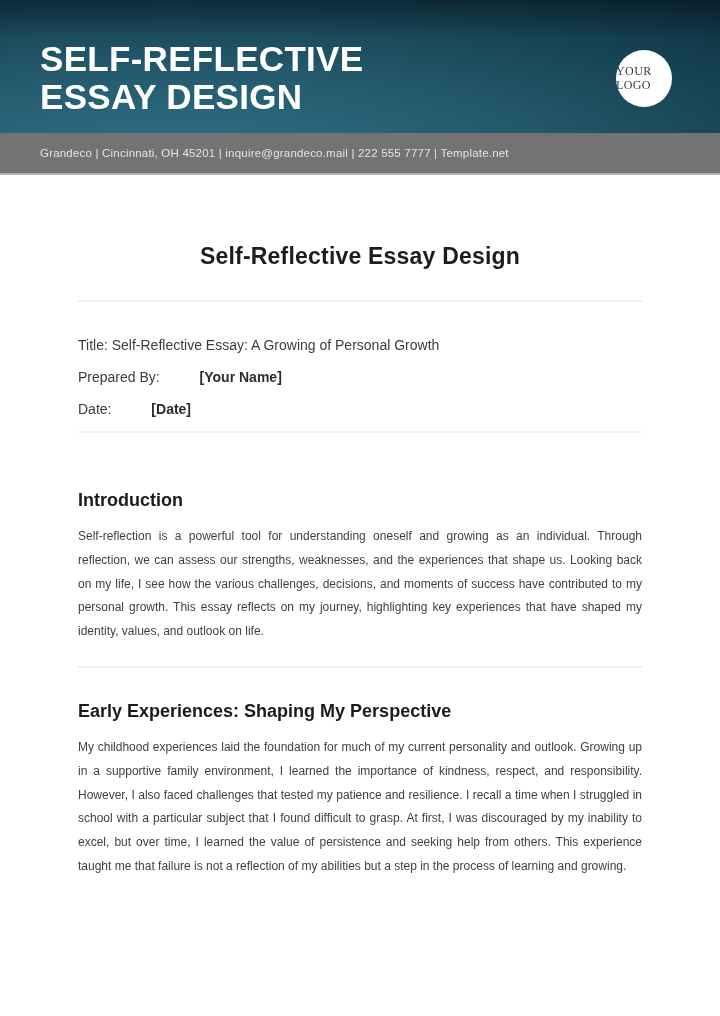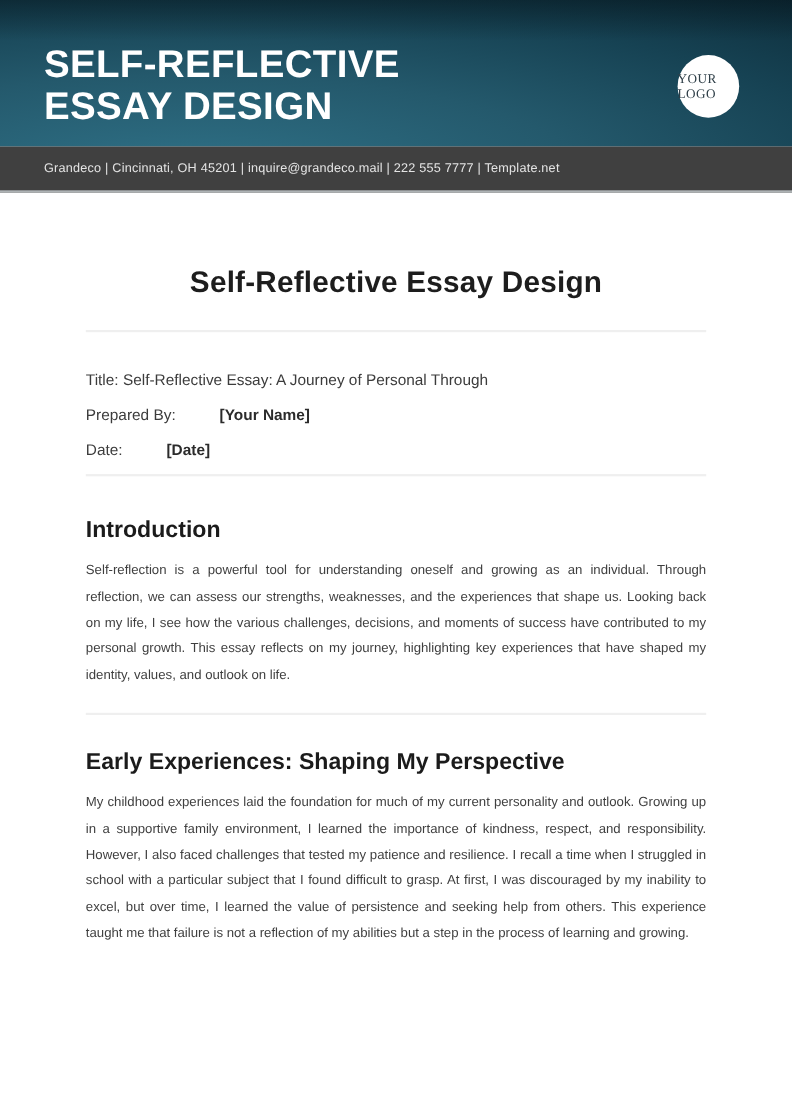--- a/index.html
+++ b/index.html
@@ -31,46 +31,46 @@
     width: 56px; height: 57px;
     background: #ffffff; border-radius: 50%;
     display: flex; flex-direction: column; justify-content: center;
     font-family: "Liberation Serif", serif;
     font-size: 12px; line-height: 13.5px; letter-spacing: 0.4px;
     color: #2e3e47;
   }
 
   
   .contact-bar {
-    height: 40px; background: #404040;
+    height: 40px; background: #737373;
     display: flex; align-items: center;
     padding: 0 40px;
     color: #e4e4e4; font-size: 11.5px; letter-spacing: 0.2px;
     border-bottom: 2px solid #aeb3b5;
   }
 
   
   .content { padding: 0 78px; }
   .doc-title {
     margin: 66px 0 0; text-align: center;
-    font-size: 27px; font-weight: 700; color: #1d1d1d; letter-spacing: 0.2px;
+    font-size: 23px; font-weight: 700; color: #1d1d1d; letter-spacing: 0.2px;
     line-height: 30px;
   }
   .rule { border: none; border-top: 2px solid #efefef; margin: 0; }
   .rule-title { margin-top: 29px; }
   .rule-meta  { margin-top: 12px; }
   .rule-sec   { margin-top: 22px; }
 
   .meta { margin-top: 33px; }
   .meta-line { margin: 0 0 12px; font-size: 14px; line-height: 20px; color: #3c3c3c; }
   .meta-line strong { font-weight: 700; color: #2b2b2b; padding-left: 36px; }
 
   .doc-section h2 {
-    margin: 38px 0 0;
-    font-size: 21px; font-weight: 700; color: #1b1b1b; line-height: 22px;
+    margin: 56px 0 0;
+    font-size: 18px; font-weight: 700; color: #1b1b1b; line-height: 22px;
   }
   .doc-section.second h2 { margin-top: 32px; }
   .doc-section p {
     margin: 14px 0 0;
     font-size: 12px; line-height: 23.8px; color: #3f3f3f;
     text-align: justify; text-justify: inter-word;
   }
 </style>
 </head>
 <body>
@@ -92,21 +92,21 @@
     <span>Grandeco | Cincinnati, OH 45201 | inquire@grandeco.mail | 222 555 7777 | Template.net</span>
   </div>
 
   <main class="content">
 
     <h1 class="doc-title">Self-Reflective Essay Design</h1>
 
     <hr class="rule rule-title">
 
     <div class="meta">
-      <p class="meta-line"><span>Title:</span> <span>Self-Reflective Essay: A Journey of Personal Through</span></p>
+      <p class="meta-line"><span>Title:</span> <span>Self-Reflective Essay: A Growing of Personal Growth</span></p>
       <p class="meta-line"><span>Prepared By:</span> <strong>[Your Name]</strong></p>
       <p class="meta-line"><span>Date:</span> <strong>[Date]</strong></p>
     </div>
 
     <hr class="rule rule-meta">
 
     <section class="doc-section first">
       <h2>Introduction</h2>
       <p>Self-reflection is a powerful tool for understanding oneself and growing as an individual. Through reflection, we can assess our strengths, weaknesses, and the experiences that shape us. Looking back on my life, I see how the various challenges, decisions, and moments of success have contributed to my personal growth. This essay reflects on my journey, highlighting key experiences that have shaped my identity, values, and outlook on life.</p>
     </section>

